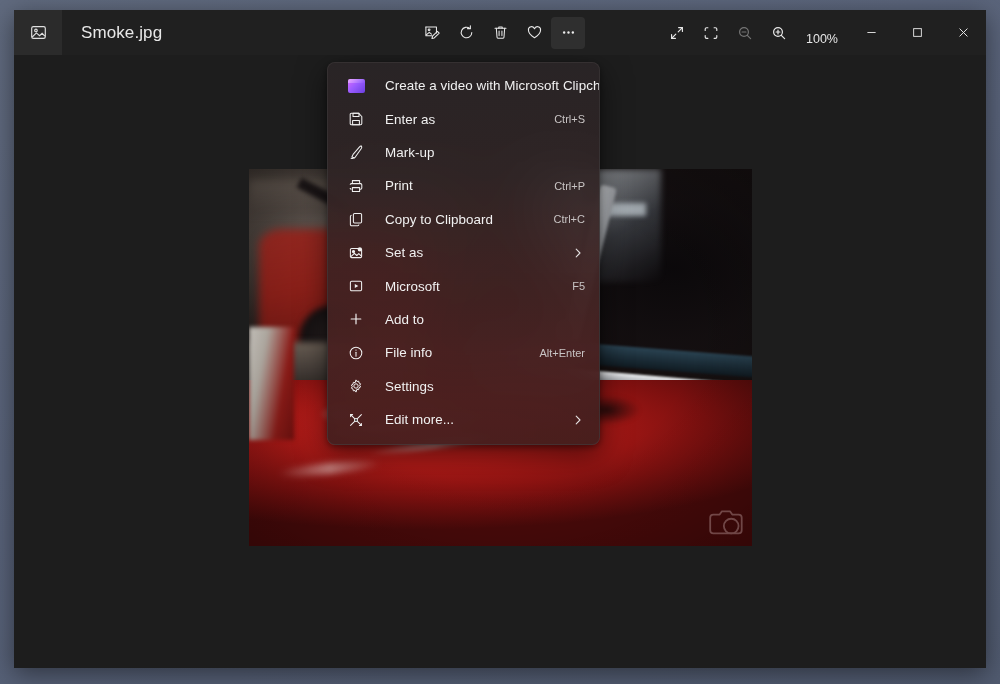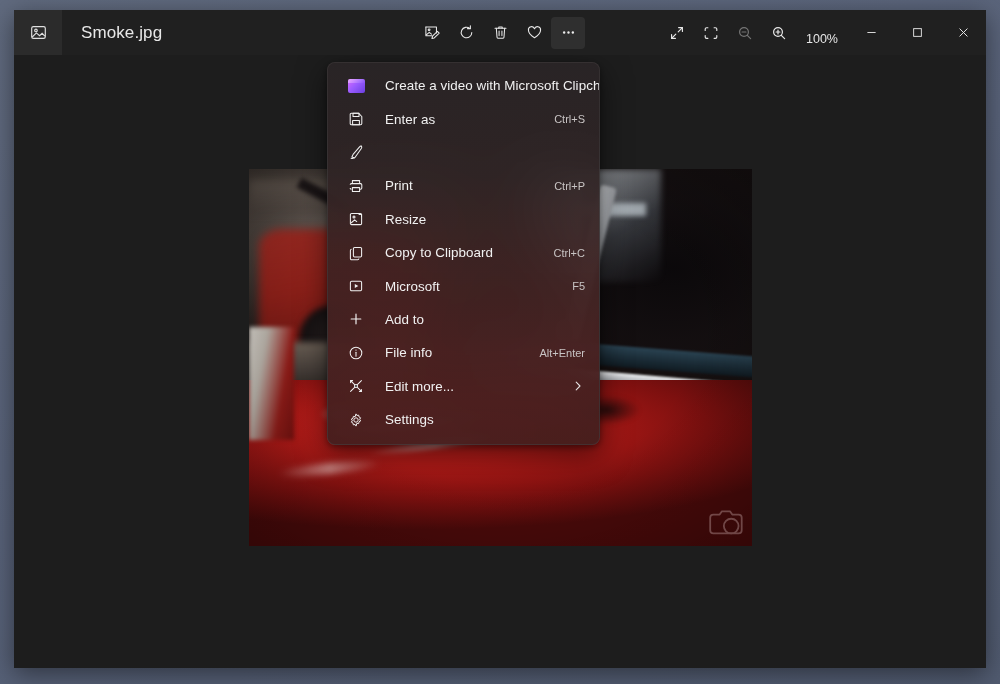--- a/index.html
+++ b/index.html
@@ -535,58 +535,64 @@
         </div>
 
 
         <div class="menu-item">
           <span class="mi-icon">
             <svg viewBox="0 0 16 16" fill="none" stroke="#f0f0f0" stroke-width="1.05" stroke-linecap="round" stroke-linejoin="round">
               <path d="M12.9 1.9c.9.6 1.1 1.6.6 2.4L6.6 14 3.9 13l1.2-2.6 6.9-8c.4-.5 1-.6 1.6-.3z"></path>
               <path d="M3.1 14.2c1.1.4 2.3.1 2.8-.7"></path>
             </svg>
           </span>
+          <span class="mi-label">Mark-up</span>
         </div>
 
         <div class="menu-item">
           <span class="mi-icon">
             <svg viewBox="0 0 16 16" fill="none" stroke="#f0f0f0" stroke-width="1.05" stroke-linejoin="round">
               <path d="M4.4 5.6V2.6h7.2v3"></path>
               <path d="M2.2 6.8a1.2 1.2 0 0 1 1.2-1.2h9.2a1.2 1.2 0 0 1 1.2 1.2v3.2a1.2 1.2 0 0 1-1.2 1.2h-.9"></path>
               <path d="M3.5 11.2h-.1a1.2 1.2 0 0 1-1.2-1.2"></path>
               <path d="M4.4 9.6h7.2v3.8H4.4z"></path>
             </svg>
           </span>
           <span class="mi-label">Print</span>
           <span class="mi-accel">Ctrl+P</span>
         </div>
 
-        <div class="menu-item">
-          <span class="mi-icon">
-            <svg viewBox="0 0 16 16" fill="none" stroke="#f0f0f0" stroke-width="1.05" stroke-linejoin="round">
-              <rect x="2.4" y="2.4" width="11.2" height="11.2" rx="1.2"></rect>
-              <circle cx="6" cy="6" r="1"></circle>
-              <path d="M3.1 12 6.6 8.8 9 10.9"></path>
-              <path d="M10.6 3.4h2.9v2.9"></path>
-            </svg>
-          </span>
-          <span class="mi-label">Resize</span>
-        </div>
 
         <div class="menu-item">
           <span class="mi-icon">
             <svg viewBox="0 0 16 16" fill="none" stroke="#f0f0f0" stroke-width="1.05" stroke-linejoin="round">
               <rect x="5.4" y="2.4" width="8.2" height="9.6" rx="1.2"></rect>
               <path d="M10.9 13.6a1.2 1.2 0 0 1-1.2 1.2H3.6a1.2 1.2 0 0 1-1.2-1.2V5.4a1.2 1.2 0 0 1 1.2-1.2"></path>
             </svg>
           </span>
           <span class="mi-label">Copy to Clipboard</span>
           <span class="mi-accel">Ctrl+C</span>
         </div>
 
+        <div class="menu-item">
+          <span class="mi-icon">
+            <svg viewBox="0 0 16 16" fill="none" stroke="#f0f0f0" stroke-width="1.05" stroke-linejoin="round">
+              <rect x="2.4" y="3.4" width="11.2" height="9.2" rx="1.2"></rect>
+              <circle cx="5.5" cy="6.6" r="1.1" fill="#f0f0f0"></circle>
+              <path d="M2.9 11.6 6.4 8.4l2.4 2.1 2-1.9 2.6 2.6"></path>
+              <circle cx="11.8" cy="4.4" r="2.1" fill="#f0f0f0" stroke="none"></circle>
+            </svg>
+          </span>
+          <span class="mi-label">Set as</span>
+          <span class="mi-chevron">
+            <svg viewBox="0 0 12 12" fill="none" stroke="#e2dede" stroke-width="1.1" stroke-linecap="round" stroke-linejoin="round">
+              <path d="M4.2 2.2 8 6l-3.8 3.8"></path>
+            </svg>
+          </span>
+        </div>
 
 
         <div class="menu-item">
           <span class="mi-icon">
             <svg viewBox="0 0 16 16" fill="none" stroke="#f0f0f0" stroke-width="1.05" stroke-linejoin="round">
               <rect x="2.4" y="3.2" width="11.2" height="9.6" rx="1.2"></rect>
               <path d="M6.8 5.9 10.3 8l-3.5 2.1z" fill="#f0f0f0" stroke="none"></path>
             </svg>
           </span>
           <span class="mi-label">Microsoft</span>
@@ -605,46 +611,46 @@
         <div class="menu-item">
           <span class="mi-icon">
             <svg viewBox="0 0 16 16" fill="none" stroke="#f0f0f0" stroke-width="1.05" stroke-linecap="round">
               <circle cx="8" cy="8" r="5.8"></circle>
               <path d="M8 7.2v4"></path>
               <circle cx="8" cy="5.1" r=".65" fill="#f0f0f0" stroke="none"></circle>
             </svg>
           </span>
           <span class="mi-label">File info</span>
           <span class="mi-accel">Alt+Enter</span>
+        </div>
+
+        <div class="menu-item">
+          <span class="mi-icon">
+            <svg viewBox="0 0 16 16" fill="none" stroke="#f0f0f0" stroke-width="1.0" stroke-linejoin="round">
+              <circle cx="8" cy="8" r="2.2"></circle>
+              <path d="M8 1.9l.85 1.6 1.8-.35.35 1.8 1.6.85-.9 1.6.9 1.6-1.6.85-.35 1.8-1.8-.35L8 14.1l-.85-1.6-1.8.35-.35-1.8-1.6-.85.9-1.6-.9-1.6 1.6-.85.35-1.8 1.8.35z"></path>
+            </svg>
+          </span>
+          <span class="mi-label">Settings</span>
         </div>
 
         <div class="menu-item">
           <span class="mi-icon">
             <svg viewBox="0 0 16 16" fill="none" stroke="#f0f0f0" stroke-width="1.05" stroke-linecap="round" stroke-linejoin="round">
               <path d="M2.6 2.6 13.4 13.4"></path>
               <path d="M13.4 2.6 2.6 13.4"></path>
               <circle cx="8" cy="8" r="1.5" fill="#2c2627"></circle>
               <path d="M4.6 2.6H2.6v2M11.4 13.4h2v-2"></path>
             </svg>
           </span>
           <span class="mi-label">Edit more...</span>
           <span class="mi-chevron">
             <svg viewBox="0 0 12 12" fill="none" stroke="#e2dede" stroke-width="1.1" stroke-linecap="round" stroke-linejoin="round">
               <path d="M4.2 2.2 8 6l-3.8 3.8"></path>
             </svg>
           </span>
         </div>
 
-        <div class="menu-item">
-          <span class="mi-icon">
-            <svg viewBox="0 0 16 16" fill="none" stroke="#f0f0f0" stroke-width="1.0" stroke-linejoin="round">
-              <circle cx="8" cy="8" r="2.2"></circle>
-              <path d="M8 1.9l.85 1.6 1.8-.35.35 1.8 1.6.85-.9 1.6.9 1.6-1.6.85-.35 1.8-1.8-.35L8 14.1l-.85-1.6-1.8.35-.35-1.8-1.6-.85.9-1.6-.9-1.6 1.6-.85.35-1.8 1.8.35z"></path>
-            </svg>
-          </span>
-          <span class="mi-label">Settings</span>
-        </div>
-
       </div>
 
     </div>
   </div>
 </div>
 
 </body></html>

